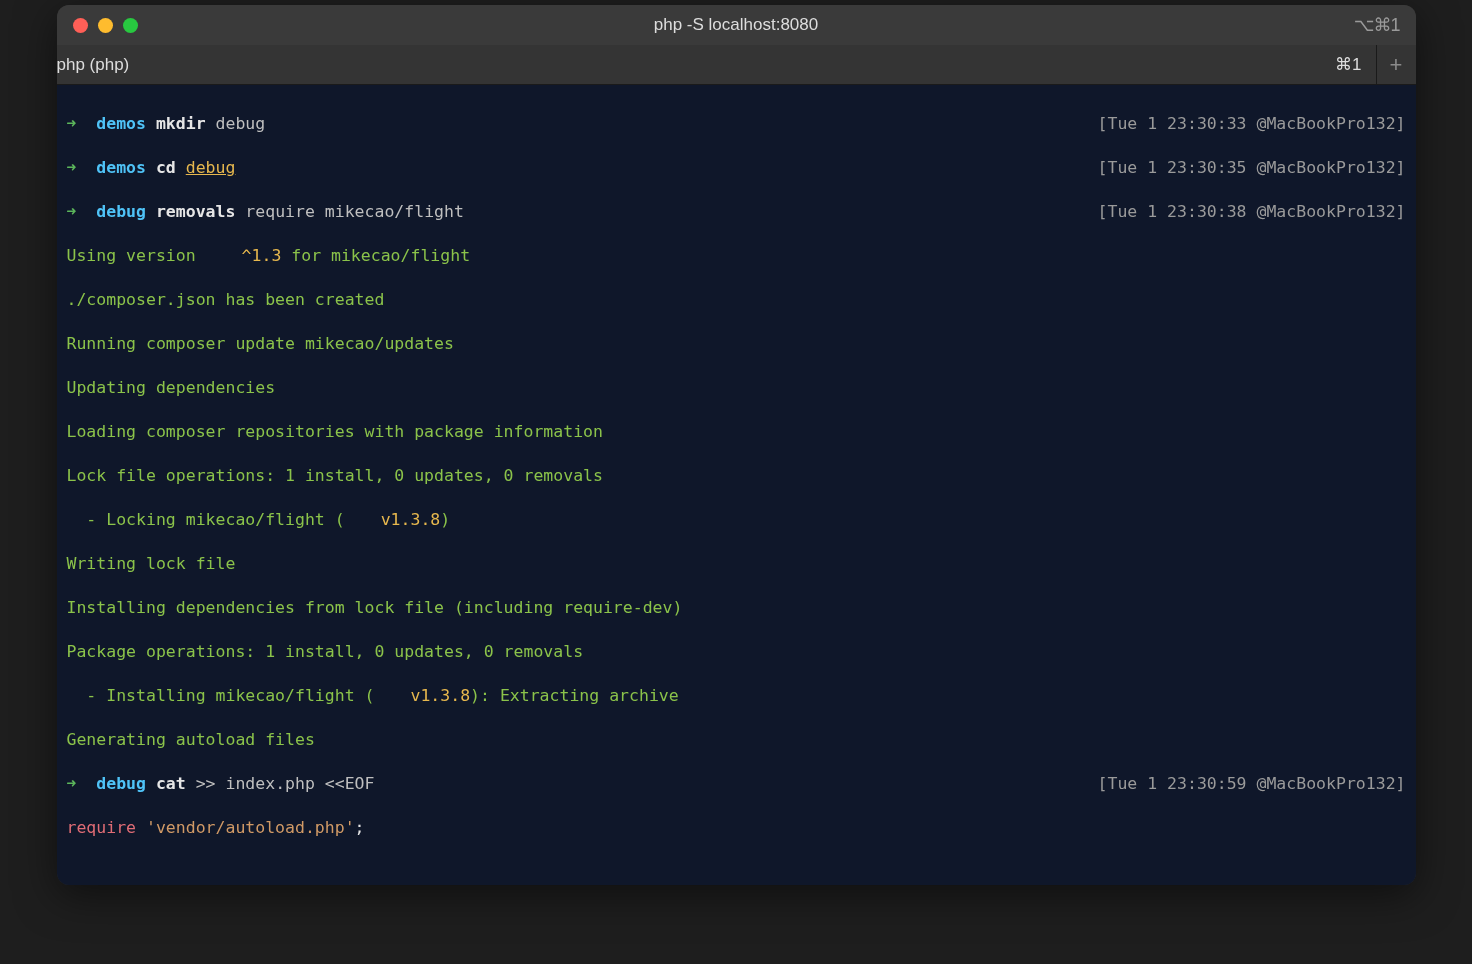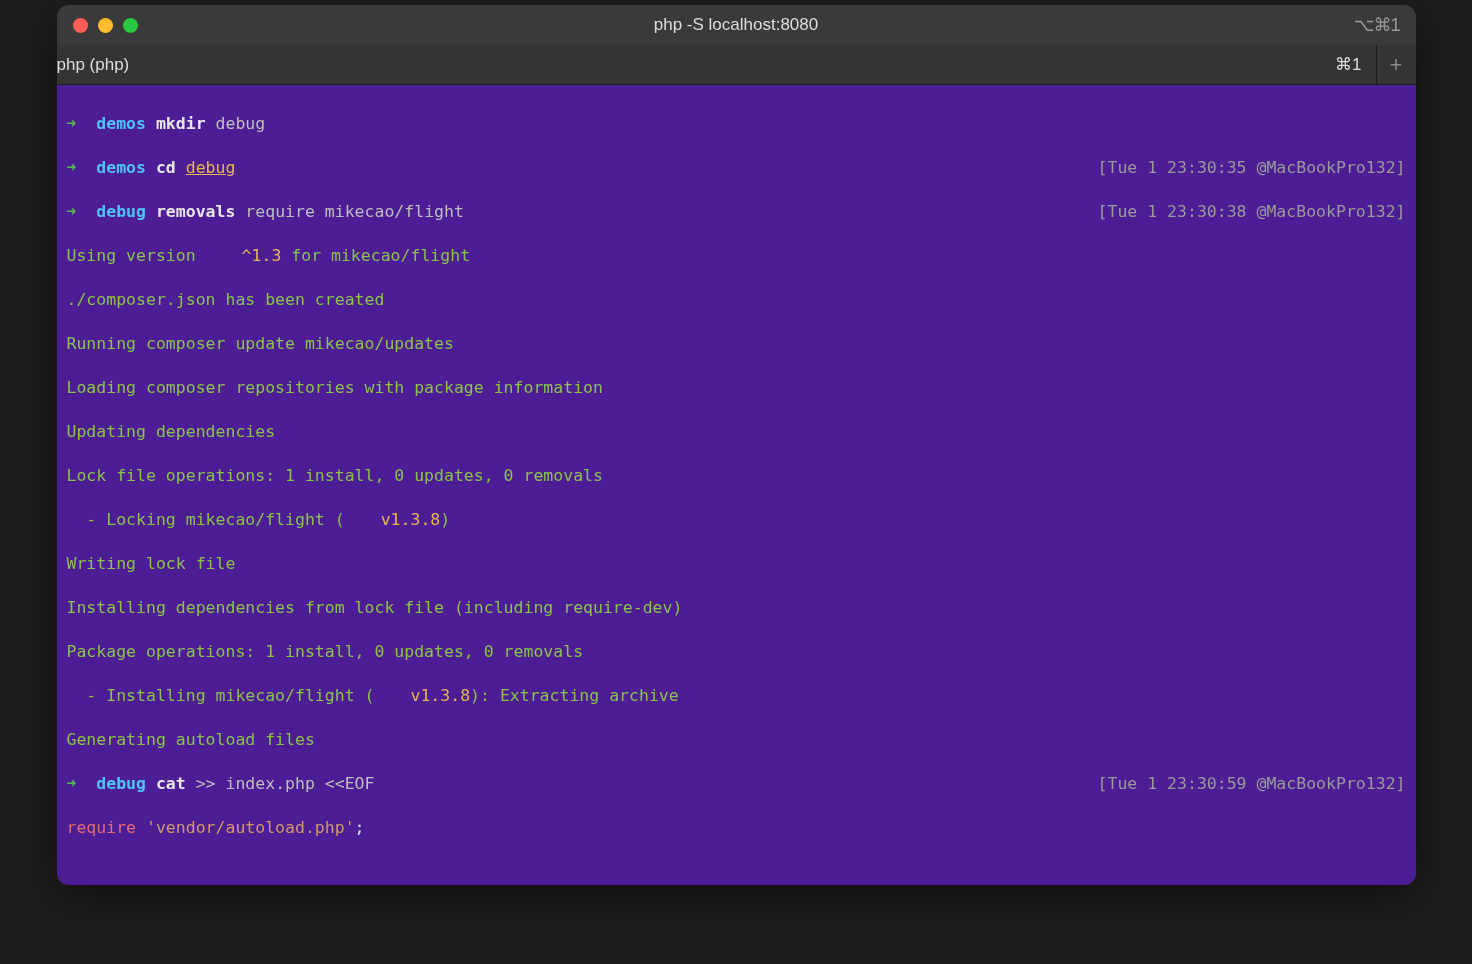--- a/index.html
+++ b/index.html
@@ -66,21 +66,21 @@
   .tab-shortcut {
     color: #ddd; font-size: 17px; padding: 0 14px;
     font-family: -apple-system, sans-serif;
   }
   .tab-add {
     width: 40px; height: 100%; display: flex; align-items: center; justify-content: center;
     color: #8a8a8a; font-size: 22px; border-left: 1px solid #1a1a1a;
     font-family: -apple-system, sans-serif;
   }
   .terminal {
-    flex: 1; padding: 6px 10px; background: #4c1d95;
+    flex: 1; padding: 6px 10px; background: #0f172a;
     white-space: pre; overflow: hidden;
   }
   .row { display: flex; }
   .left { flex: 1; white-space: pre; }
   .right { white-space: pre; color: #9a9a9a; }
   .arrow { color: #5bb55b; font-weight: bold; }
   .cwd { color: #4fc3f7; font-weight: bold; }
   .cmd { font-weight: bold; color: #e6e6e6; }
   .arg { color: #bfbfbf; }
   .dir-link { color: #e7b84e; text-decoration: underline; }
@@ -107,28 +107,28 @@
 
   <div class="tabbar">
     <div class="tabbar-title">php (php)</div>
     <div class="tabbar-right">
       <div class="tab-shortcut">⌘1</div>
       <div class="tab-add">+</div>
     </div>
   </div>
 
   <div class="terminal">
-<div class="row"><span class="left"><span class="arrow">➜</span>  <span class="cwd">demos</span> <span class="cmd">mkdir</span> <span class="arg">debug</span></span></div>
+<div class="row"><span class="left"><span class="arrow">➜</span>  <span class="cwd">demos</span> <span class="cmd">mkdir</span> <span class="arg">debug</span></span><span class="right">[Tue 1 23:30:33 @MacBookPro132]</span></div>
 <div class="row"><span class="left"><span class="arrow">➜</span>  <span class="cwd">demos</span> <span class="cmd">cd</span> <span class="dir-link">debug</span></span><span class="right">[Tue 1 23:30:35 @MacBookPro132]</span></div>
 <div class="row"><span class="left"><span class="arrow">➜</span>  <span class="cwd">debug</span> <span class="cmd">removals</span> <span class="arg">require mikecao/flight</span></span><span class="right">[Tue 1 23:30:38 @MacBookPro132]</span></div>
 <div class="green"><span>Using version </span><span class="yellow">^1.3</span><span> for mikecao/flight</span></div>
 <div class="green">./composer.json has been created</div>
 <div class="green">Running composer update mikecao/updates</div>
+<div class="green">Updating dependencies</div>
 <div class="green">Loading composer repositories with package information</div>
-<div class="green">Updating dependencies</div>
 <div class="green">Lock file operations: 1 install, 0 updates, 0 removals</div>
 <div><span class="green">  - Locking </span><span class="green">mikecao/flight</span><span class="green"> (</span><span class="yellow">v1.3.8</span><span class="green">)</span></div>
 <div class="green">Writing lock file</div>
 <div class="green">Installing dependencies from lock file (including require-dev)</div>
 <div class="green">Package operations: 1 install, 0 updates, 0 removals</div>
 <div><span class="green">  - Installing </span><span class="green">mikecao/flight</span><span class="green"> (</span><span class="yellow">v1.3.8</span><span class="green">): Extracting archive</span></div>
 <div class="green">Generating autoload files</div>
 <div class="row"><span class="left"><span class="arrow">➜</span>  <span class="cwd">debug</span> <span class="cmd">cat</span> <span class="arg">&gt;&gt; index.php &lt;&lt;EOF</span></span><span class="right">[Tue 1 23:30:59 @MacBookPro132]</span></div>
 <div><span class="red">require</span><span class="orange"> 'vendor/autoload.php'</span><span class="white">;</span></div>
 

